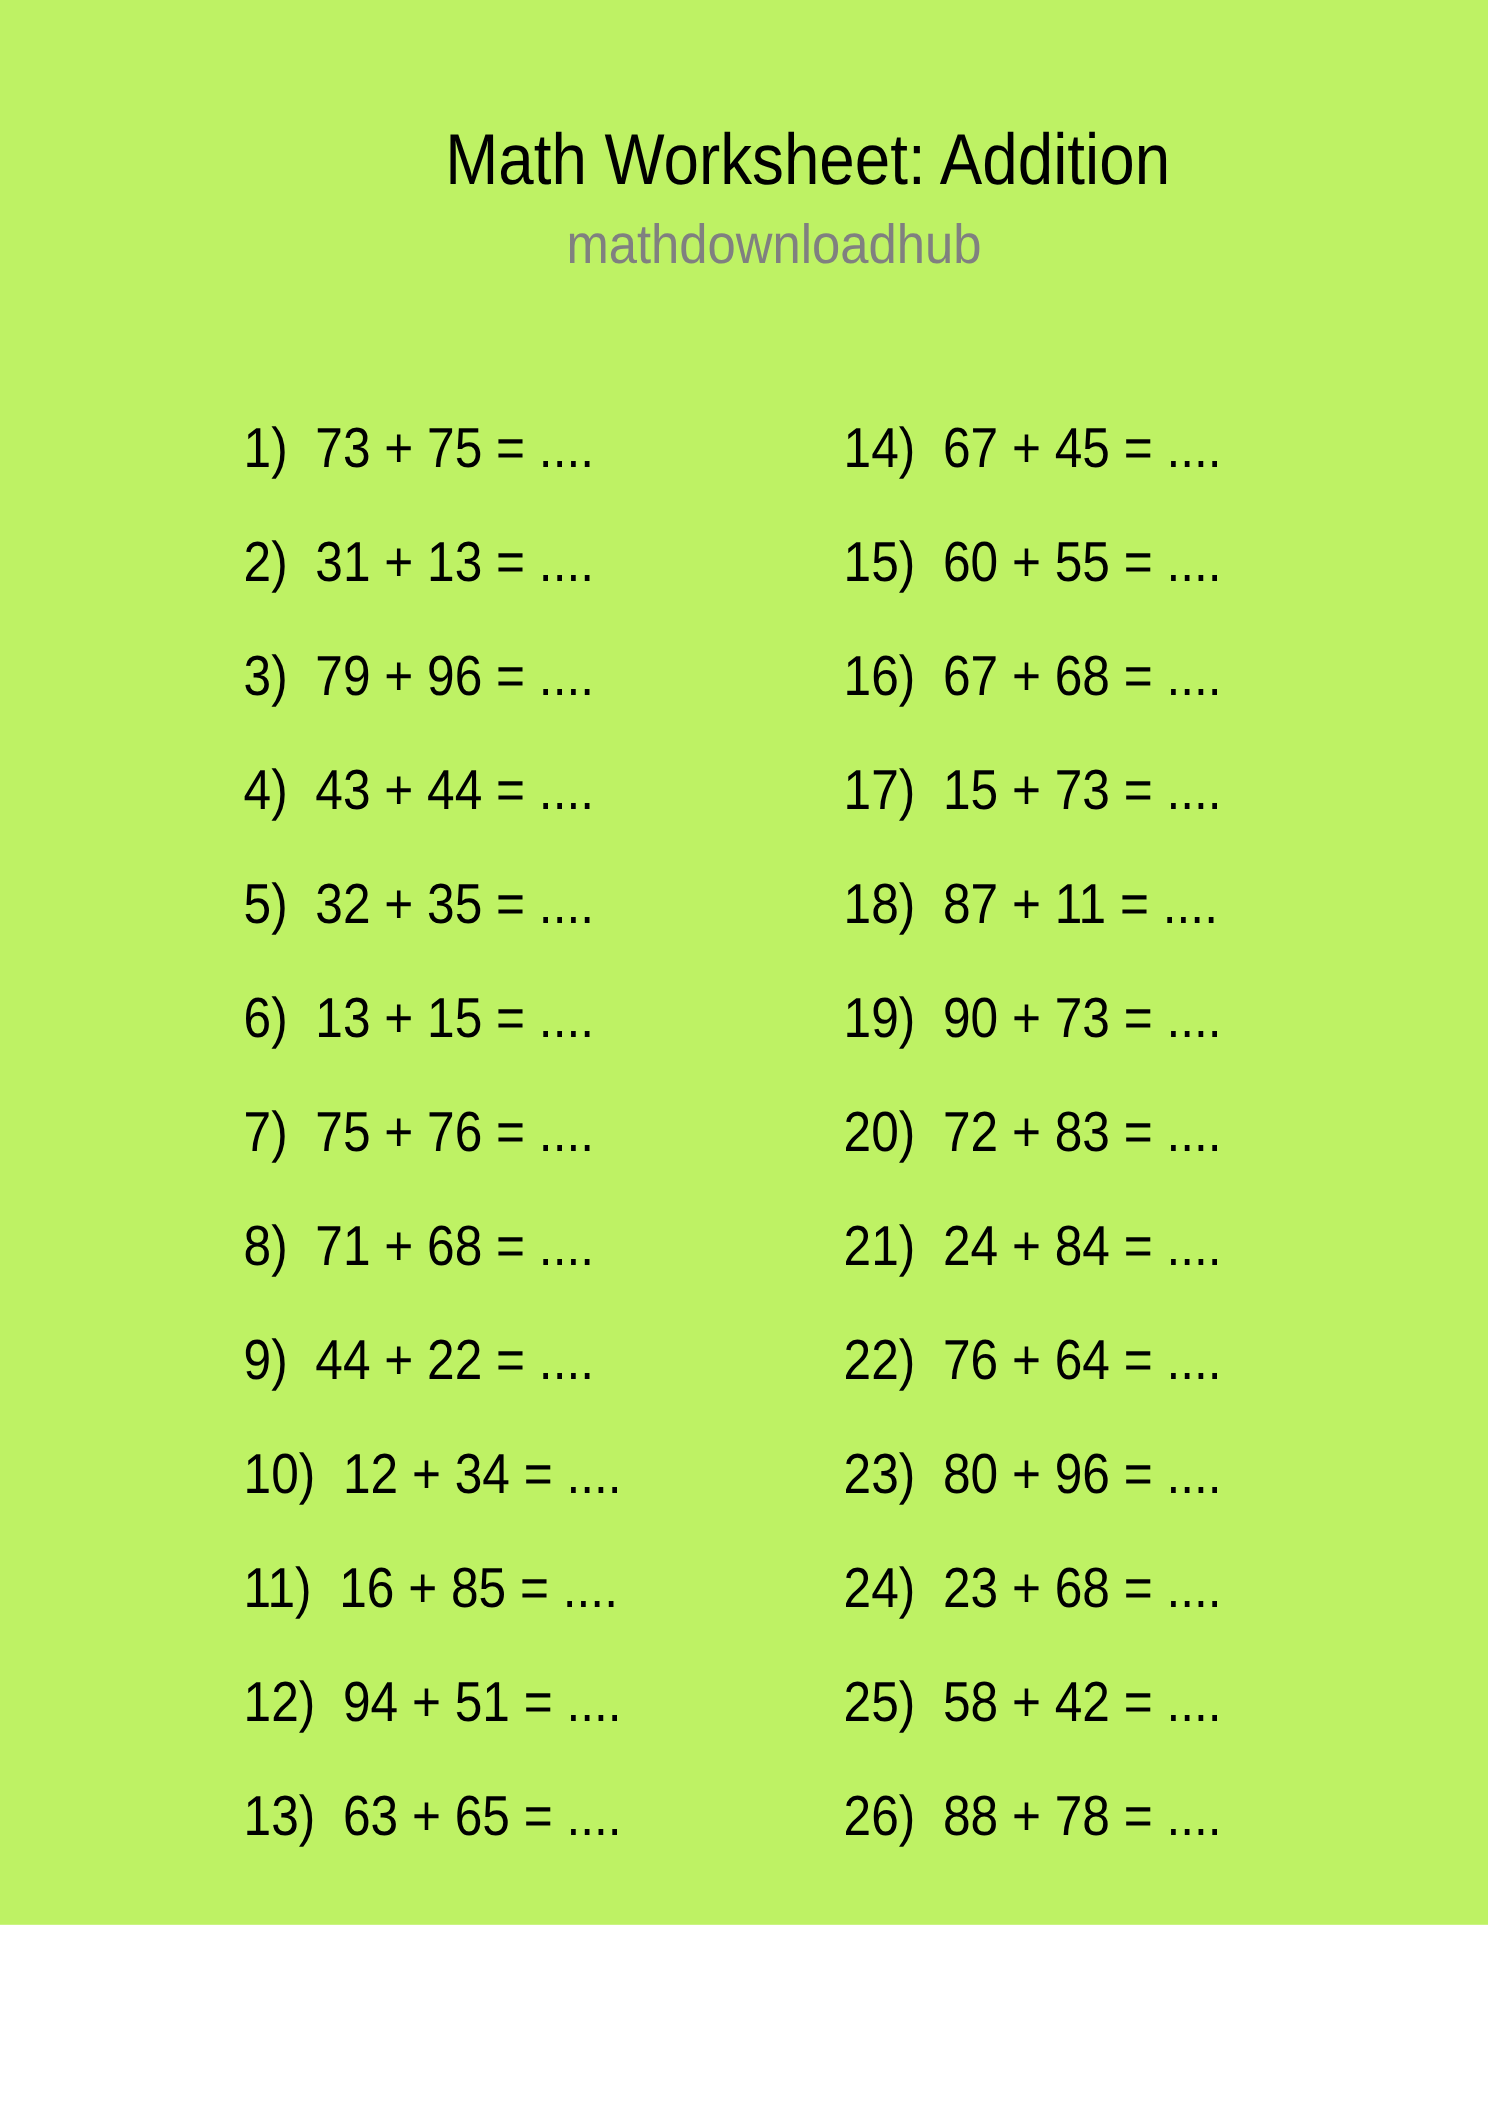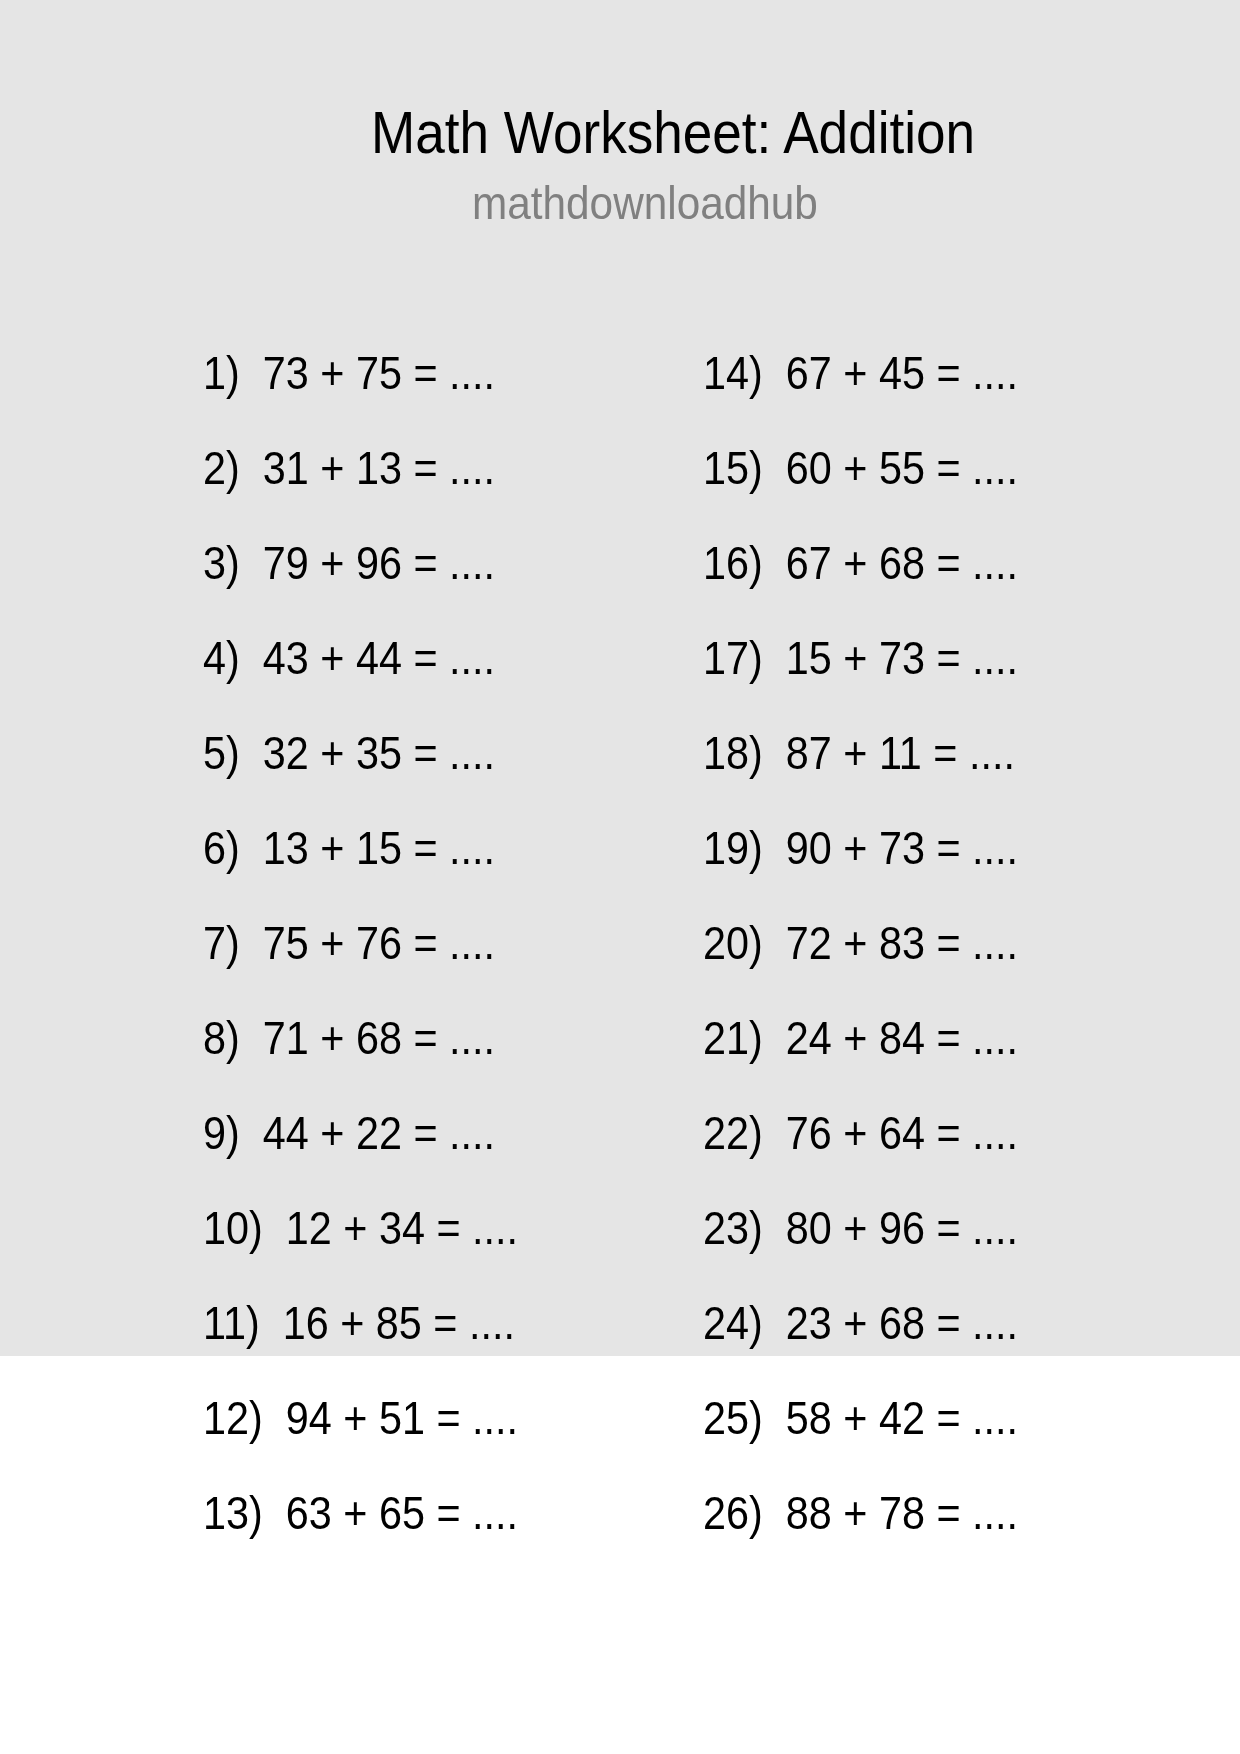--- a/index.html
+++ b/index.html
@@ -12,22 +12,22 @@
       height: 1754px;
       position: relative;
       overflow: hidden;
       font-family: "Liberation Sans", "DejaVu Sans", sans-serif;
       color: #000000;
     }
     .page {
       position: absolute;
       left: 0; top: 0;
       width: 1240px;
-      height: 1356px;
-      background: #e5e5e5;
+      height: 1604px;
+      background: #bef264;
     }
     .title {
       position: absolute;
       left: 371px;
       top: 97px;
       font-size: 60px;
       line-height: 72px;
       white-space: pre;
       transform: scaleX(0.885);
       transform-origin: left top;

